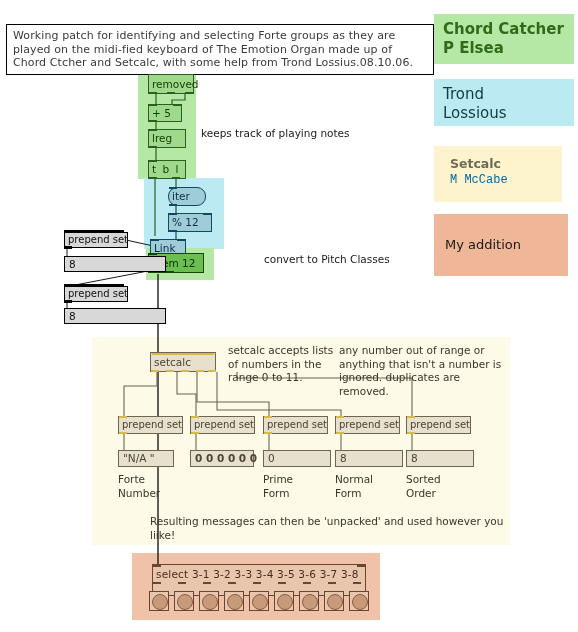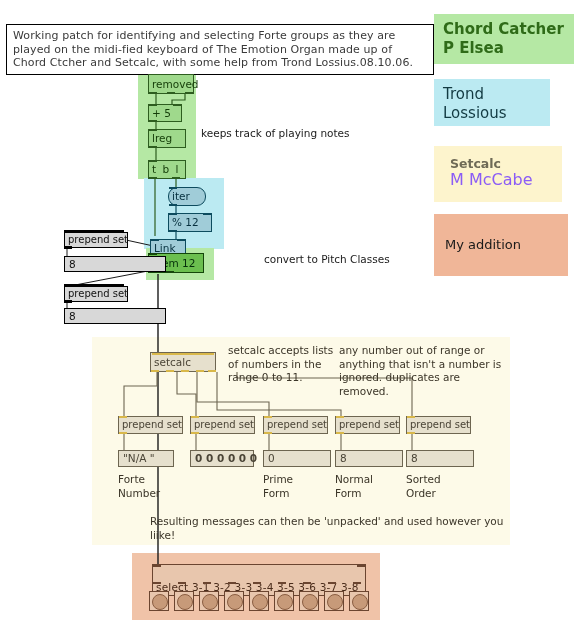--- a/index.html
+++ b/index.html
@@ -27,26 +27,26 @@
     font-size:11px;line-height:13.6px;color:#3a3a3a;
     padding:4px 5px 0 6px;box-sizing:border-box;
     letter-spacing:.1px;
     white-space:pre-line;
   }
 
   
   .legend{position:absolute;box-sizing:border-box;padding:6px 9px;}
   .lg1{left:434px;top:14px;width:140px;height:50px;background:#b5e8a4;
        color:#2f6b18;font-size:15px;line-height:19px;font-weight:bold;}
-  .lg2{left:434px;top:79px;width:116px;height:47px;background:#bbeaf2;
+  .lg2{left:434px;top:79px;width:140px;height:47px;background:#bbeaf2;
        color:#123a42;font-size:15px;line-height:19px;}
   .lg3{left:434px;top:146px;width:128px;height:56px;background:#fdf4cd;
        color:#8a8268;font-size:12px;line-height:16px;padding-top:10px;padding-left:16px;}
   .lg3 .l1{font-weight:bold;color:#6f6a56;font-size:12.5px;}
-  .lg3 .l2{font-weight:normal;color:#8b5cf6;font-size:16px;}
+  .lg3 .l2{font-weight:normal;color:#0369a1;font-size:12px;font-family:Liberation Mono, monospace;}
   .lg4{left:434px;top:214px;width:134px;height:62px;background:#f0b698;
        color:#1a1a1a;font-size:13px;line-height:17px;padding-top:22px;padding-left:11px;}
 
   
   .obj{
     position:absolute;box-sizing:border-box;
     border:1px solid #000;
     font-size:10.5px;line-height:12px;
     padding:1px 3px 0 3px;
     white-space:nowrap;
@@ -312,21 +312,21 @@
 Number</div>
   <div class="cmt cmt-c" style="left:263px;top:473px;width:64px;">Prime
 Form</div>
   <div class="cmt cmt-c" style="left:335px;top:473px;width:64px;">Normal
 Form</div>
   <div class="cmt cmt-c" style="left:406px;top:473px;width:64px;">Sorted
 Order</div>
 
   <div class="cmt cmt-c" style="left:150px;top:515px;width:360px;">Resulting messages can then be 'unpacked' and used however you liike!</div>
 
-  <div class="obj obj-s" style="left:152px;top:564px;width:214px;height:32px;padding-top:16px;letter-spacing:.2px;">select 3-1 3-2 3-3 3-4 3-5 3-6 3-7 3-8</div>
+  <div class="obj obj-s" style="left:152px;top:564px;width:214px;height:32px;padding-top:3px;letter-spacing:.2px;">select 3-1 3-2 3-3 3-4 3-5 3-6 3-7 3-8</div>
   <div class="nub nub-s abs" style="left:153px;top:565px;width:8px;"></div>
   <div class="nub nub-s abs" style="left:357px;top:565px;width:8px;"></div>
   <div class="nub nub-s abs" style="left:153px;top:582px;width:8px;"></div>
   <div class="nub nub-s abs" style="left:178px;top:582px;width:8px;"></div>
   <div class="nub nub-s abs" style="left:203px;top:582px;width:8px;"></div>
   <div class="nub nub-s abs" style="left:228px;top:582px;width:8px;"></div>
   <div class="nub nub-s abs" style="left:253px;top:582px;width:8px;"></div>
   <div class="nub nub-s abs" style="left:278px;top:582px;width:8px;"></div>
   <div class="nub nub-s abs" style="left:303px;top:582px;width:8px;"></div>
   <div class="nub nub-s abs" style="left:328px;top:582px;width:8px;"></div>

